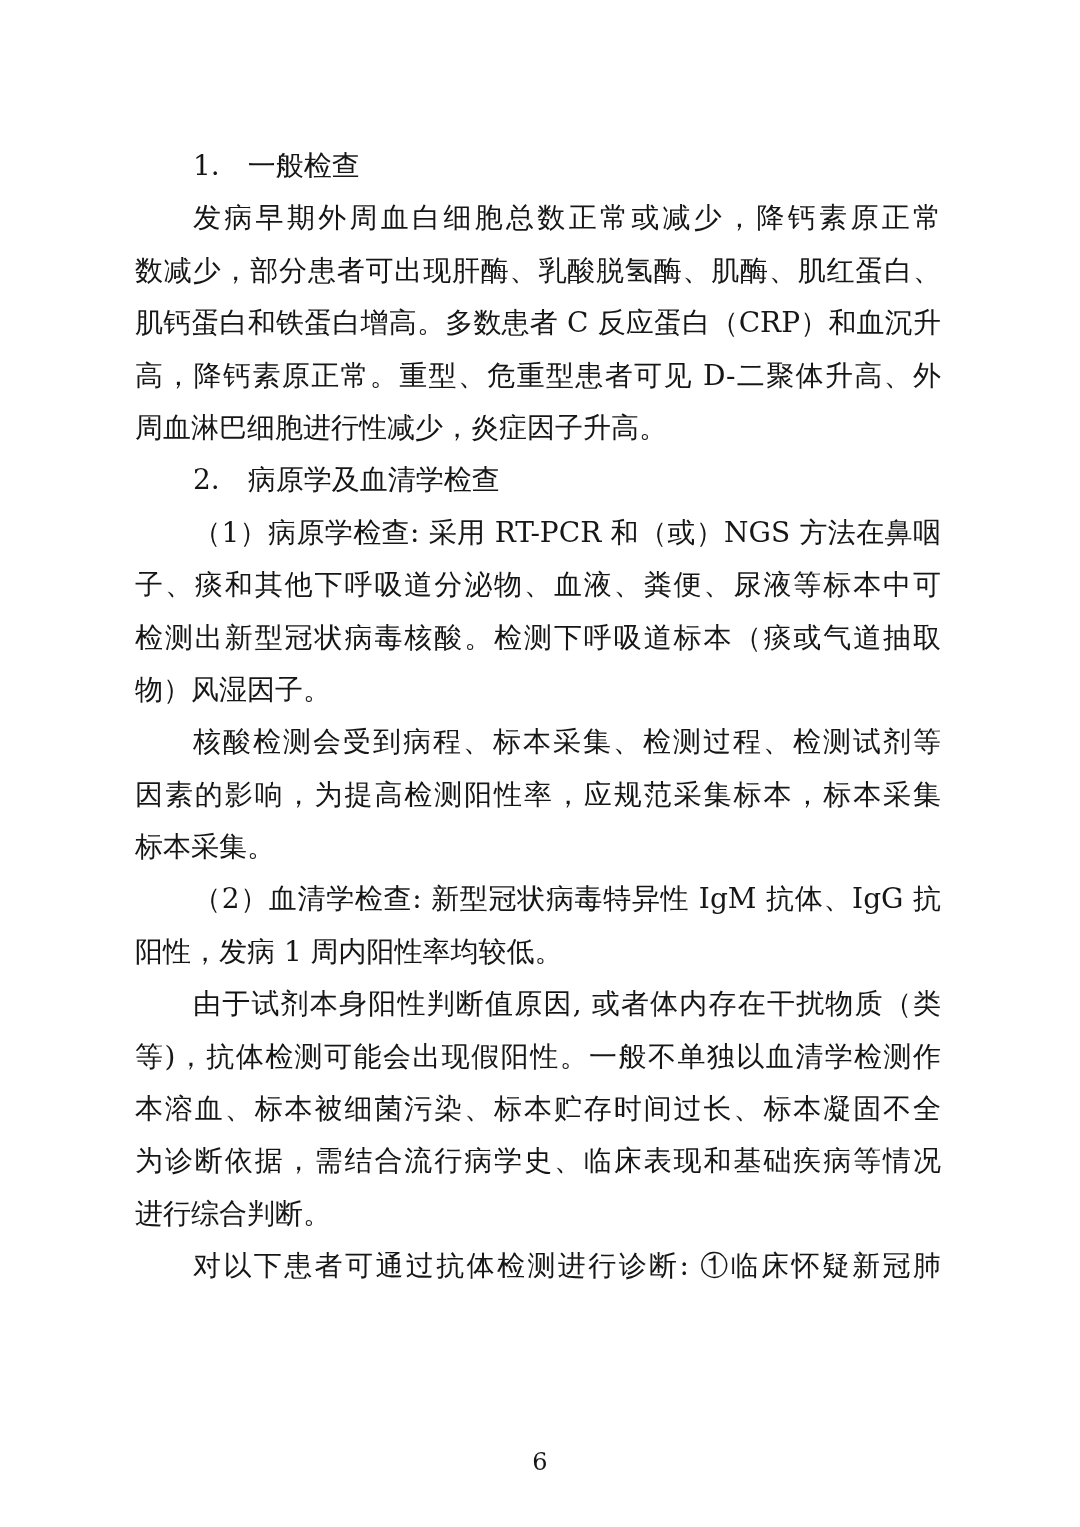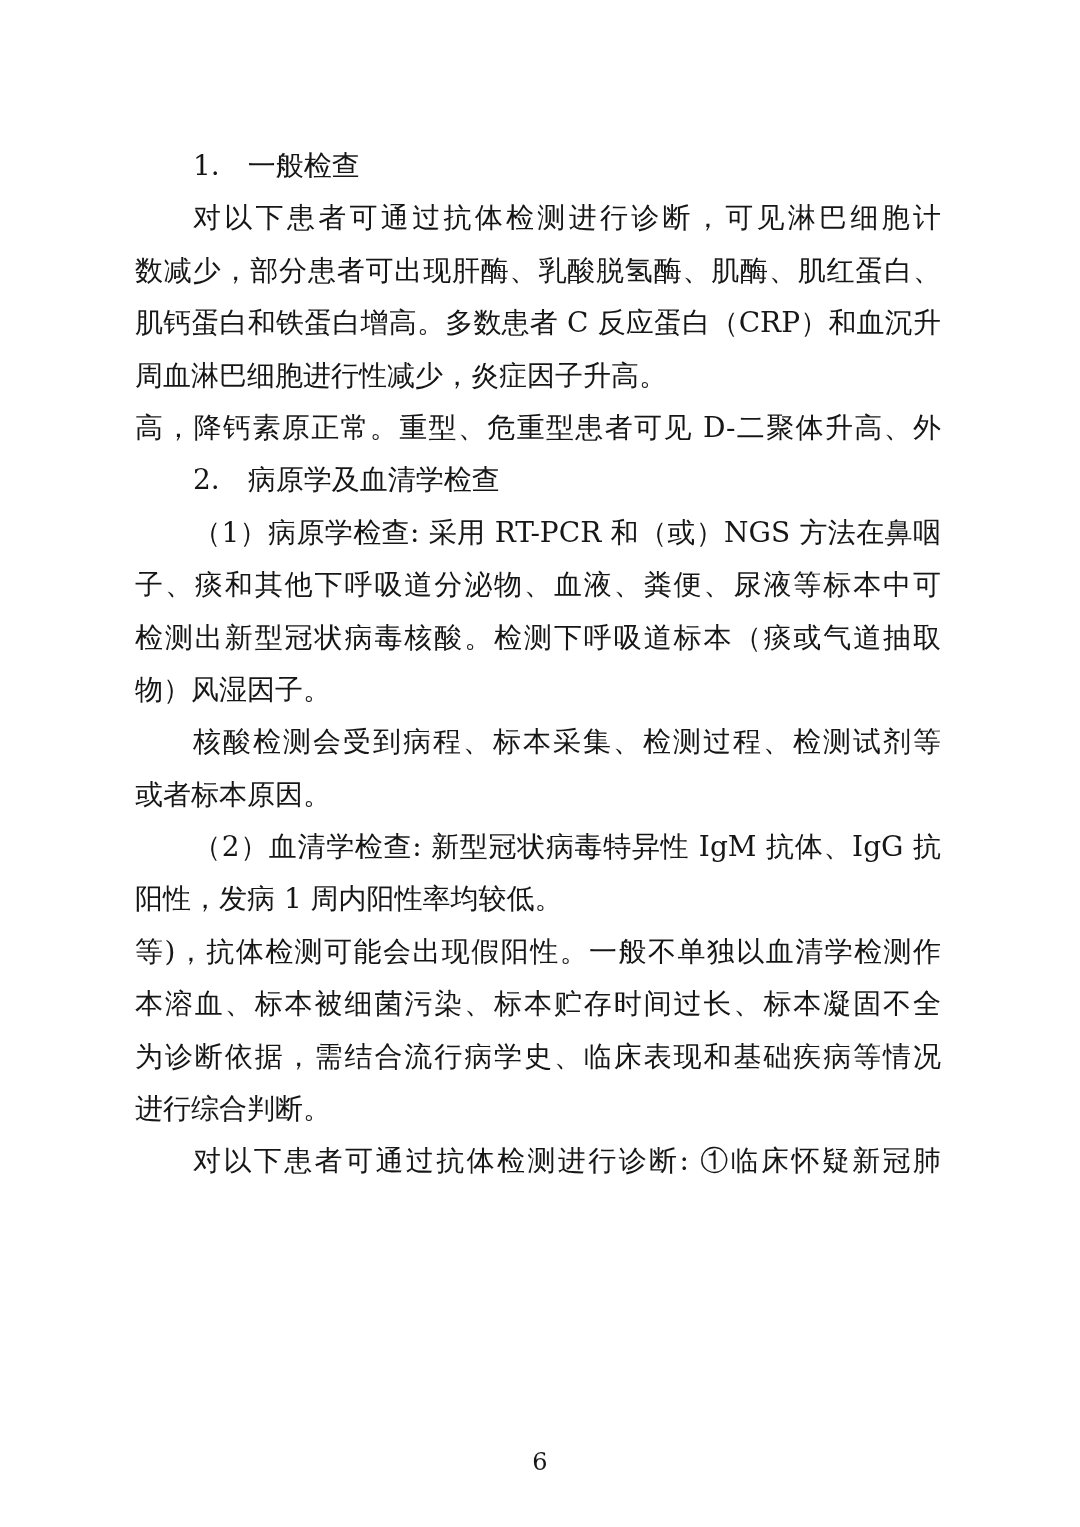--- a/index.html
+++ b/index.html
@@ -60,44 +60,46 @@
 </style>
 </head>
 <body>
 
 <div class="page">
   <div class="content">
       <div class="paragraph">
         <div class="line indent">1.　一般检查</div>
       </div>
       <div class="paragraph">
-        <div class="line fill indent">对以下患者可通过抗体检测进行诊断，可见淋巴细胞计</div>
+        <div class="line fill indent">发病早期外周血白细胞总数正常或减少，降钙素原正常</div>
         <div class="line fill">数减少，部分患者可出现肝酶、乳酸脱氢酶、肌酶、肌红蛋白、</div>
         <div class="line fill">肌钙蛋白和铁蛋白增高。多数患者 C 反应蛋白（CRP）和血沉升</div>
+        <div class="line fill">高，降钙素原正常。重型、危重型患者可见 D-二聚体升高、外</div>
         <div class="line">周血淋巴细胞进行性减少，炎症因子升高。</div>
-        <div class="line fill">高，降钙素原正常。重型、危重型患者可见 D-二聚体升高、外</div>
       </div>
       <div class="paragraph">
         <div class="line indent">2.　病原学及血清学检查</div>
       </div>
       <div class="paragraph">
         <div class="line fill indent">（1）病原学检查: 采用 RT-PCR 和（或）NGS 方法在鼻咽拭</div>
         <div class="line fill">子、痰和其他下呼吸道分泌物、血液、粪便、尿液等标本中可</div>
         <div class="line fill">检测出新型冠状病毒核酸。检测下呼吸道标本（痰或气道抽取</div>
         <div class="line">物）风湿因子。</div>
       </div>
       <div class="paragraph">
         <div class="line fill indent">核酸检测会受到病程、标本采集、检测过程、检测试剂等</div>
-        <div class="line">或者标本原因。</div>
+        <div class="line fill">因素的影响，为提高检测阳性率，应规范采集标本，标本采集</div>
+        <div class="line">标本采集。</div>
       </div>
       <div class="paragraph">
         <div class="line fill indent">（2）血清学检查: 新型冠状病毒特异性 IgM 抗体、IgG 抗体</div>
         <div class="line">阳性，发病 1 周内阳性率均较低。</div>
       </div>
       <div class="paragraph">
+        <div class="line fill indent">由于试剂本身阳性判断值原因, 或者体内存在干扰物质（类</div>
         <div class="line fill">等)，抗体检测可能会出现假阳性。一般不单独以血清学检测作</div>
         <div class="line fill">本溶血、标本被细菌污染、标本贮存时间过长、标本凝固不全</div>
         <div class="line fill">为诊断依据，需结合流行病学史、临床表现和基础疾病等情况</div>
         <div class="line">进行综合判断。</div>
       </div>
       <div class="paragraph">
         <div class="line fill indent">对以下患者可通过抗体检测进行诊断: ①临床怀疑新冠肺</div>
       </div>
     </div>
   <div class="footer">

